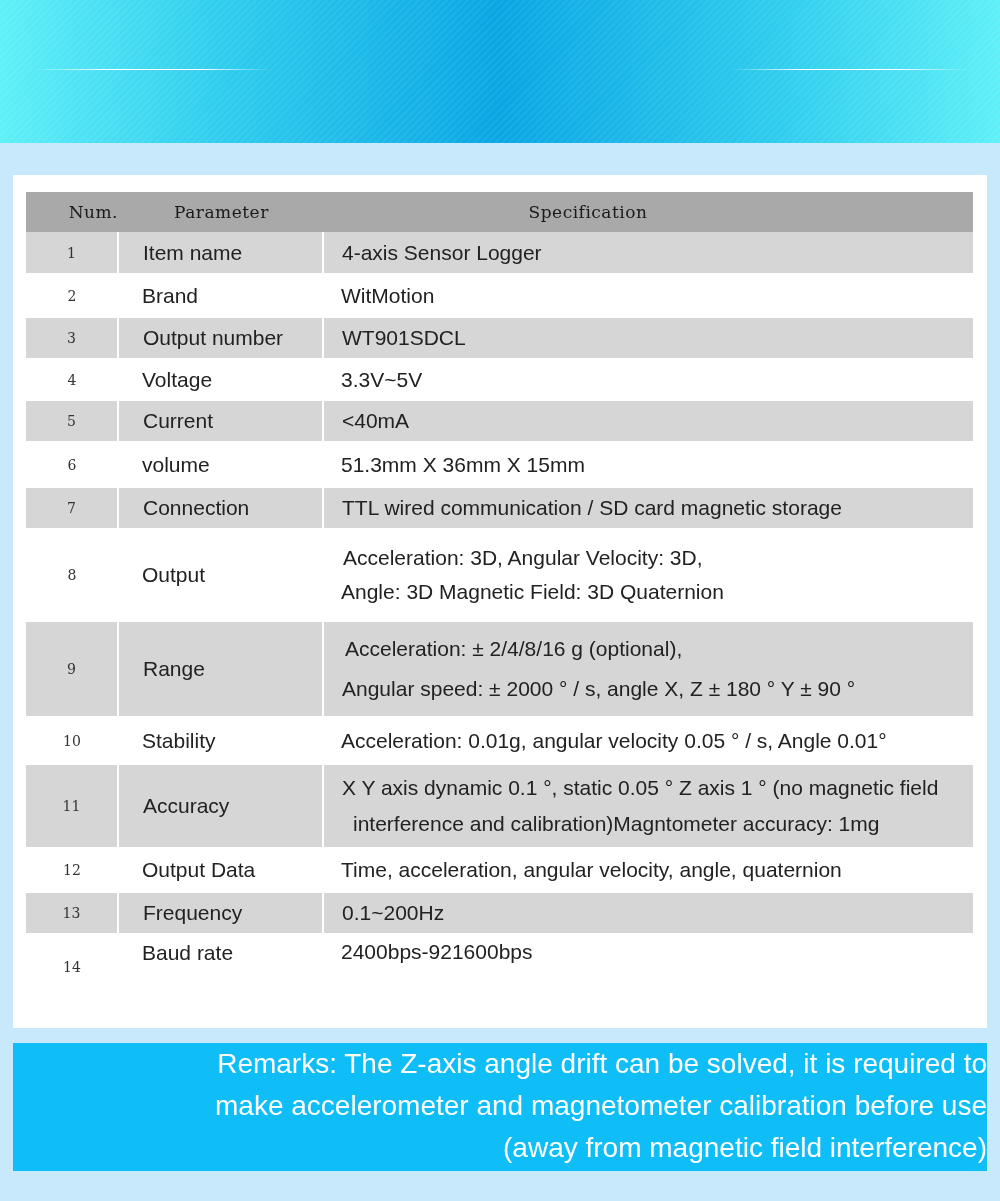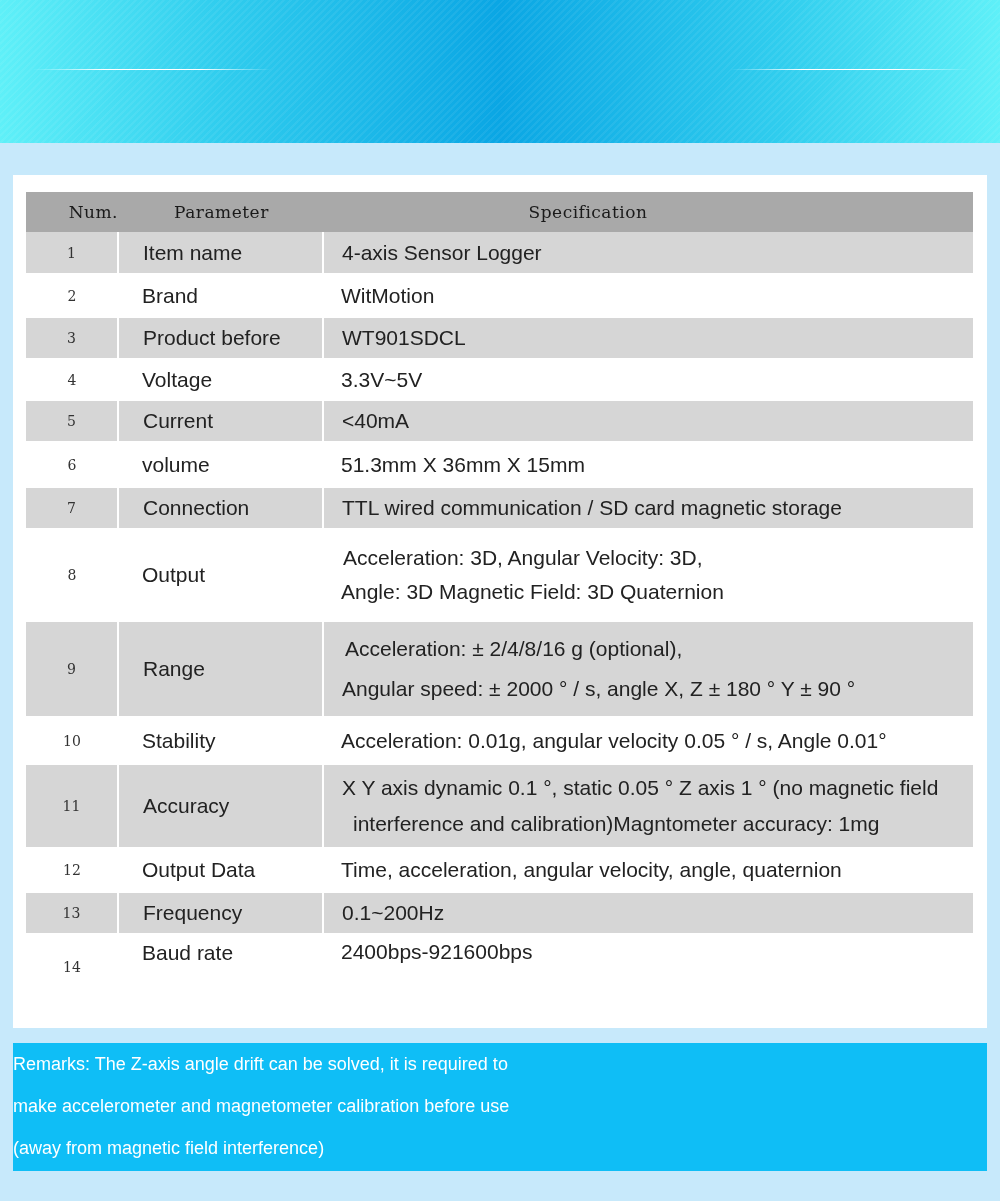--- a/index.html
+++ b/index.html
@@ -57,22 +57,22 @@
   table.params tr.gray td + td { border-left: 2px solid #ffffff; }
   table.params tr.white td { background: #ffffff; }
   td.num {
     text-align: center; font-family: "DejaVu Serif", serif; font-size: 14px !important; color: #333 !important;
   }
   td.par { padding-left: 24px !important; }
   td.spec { padding-left: 18px !important; line-height: 38px; }
   td.spec .line { display: block; white-space: nowrap; }
   .remarks {
     position: absolute; left: 13px; top: 1043px; width: 974px; height: 128px;
-    background: #0fbef6; color: #ffffff; text-align: left;
-    font-size: 18px; line-height: 42px; padding-top: 0;
+    background: #0fbef6; color: #ffffff; text-align: right;
+    font-size: 28px; line-height: 42px; padding-top: 0;
   }
   .remarks .line { display: block; }
 </style>
 </head>
 <body>
 
 <div class="banner">
   <div class="rule left"></div>
   <div class="rule right"></div>
 </div>
@@ -101,21 +101,21 @@
       </tr>
       <tr class="white" style="height:45px">
         <td class="num">2</td>
         <td class="par">Brand</td>
         <td class="spec" style="padding-left:22px">
             <span class="line">WitMotion</span>
           </td>
       </tr>
       <tr class="gray" style="height:40px">
         <td class="num">3</td>
-        <td class="par">Product before</td>
+        <td class="par">Output number</td>
         <td class="spec" style="padding-left:20px">
             <span class="line">WT901SDCL</span>
           </td>
       </tr>
       <tr class="white" style="height:43px">
         <td class="num">4</td>
         <td class="par">Voltage</td>
         <td class="spec" style="padding-left:22px">
             <span class="line">3.3V~5V</span>
           </td>

